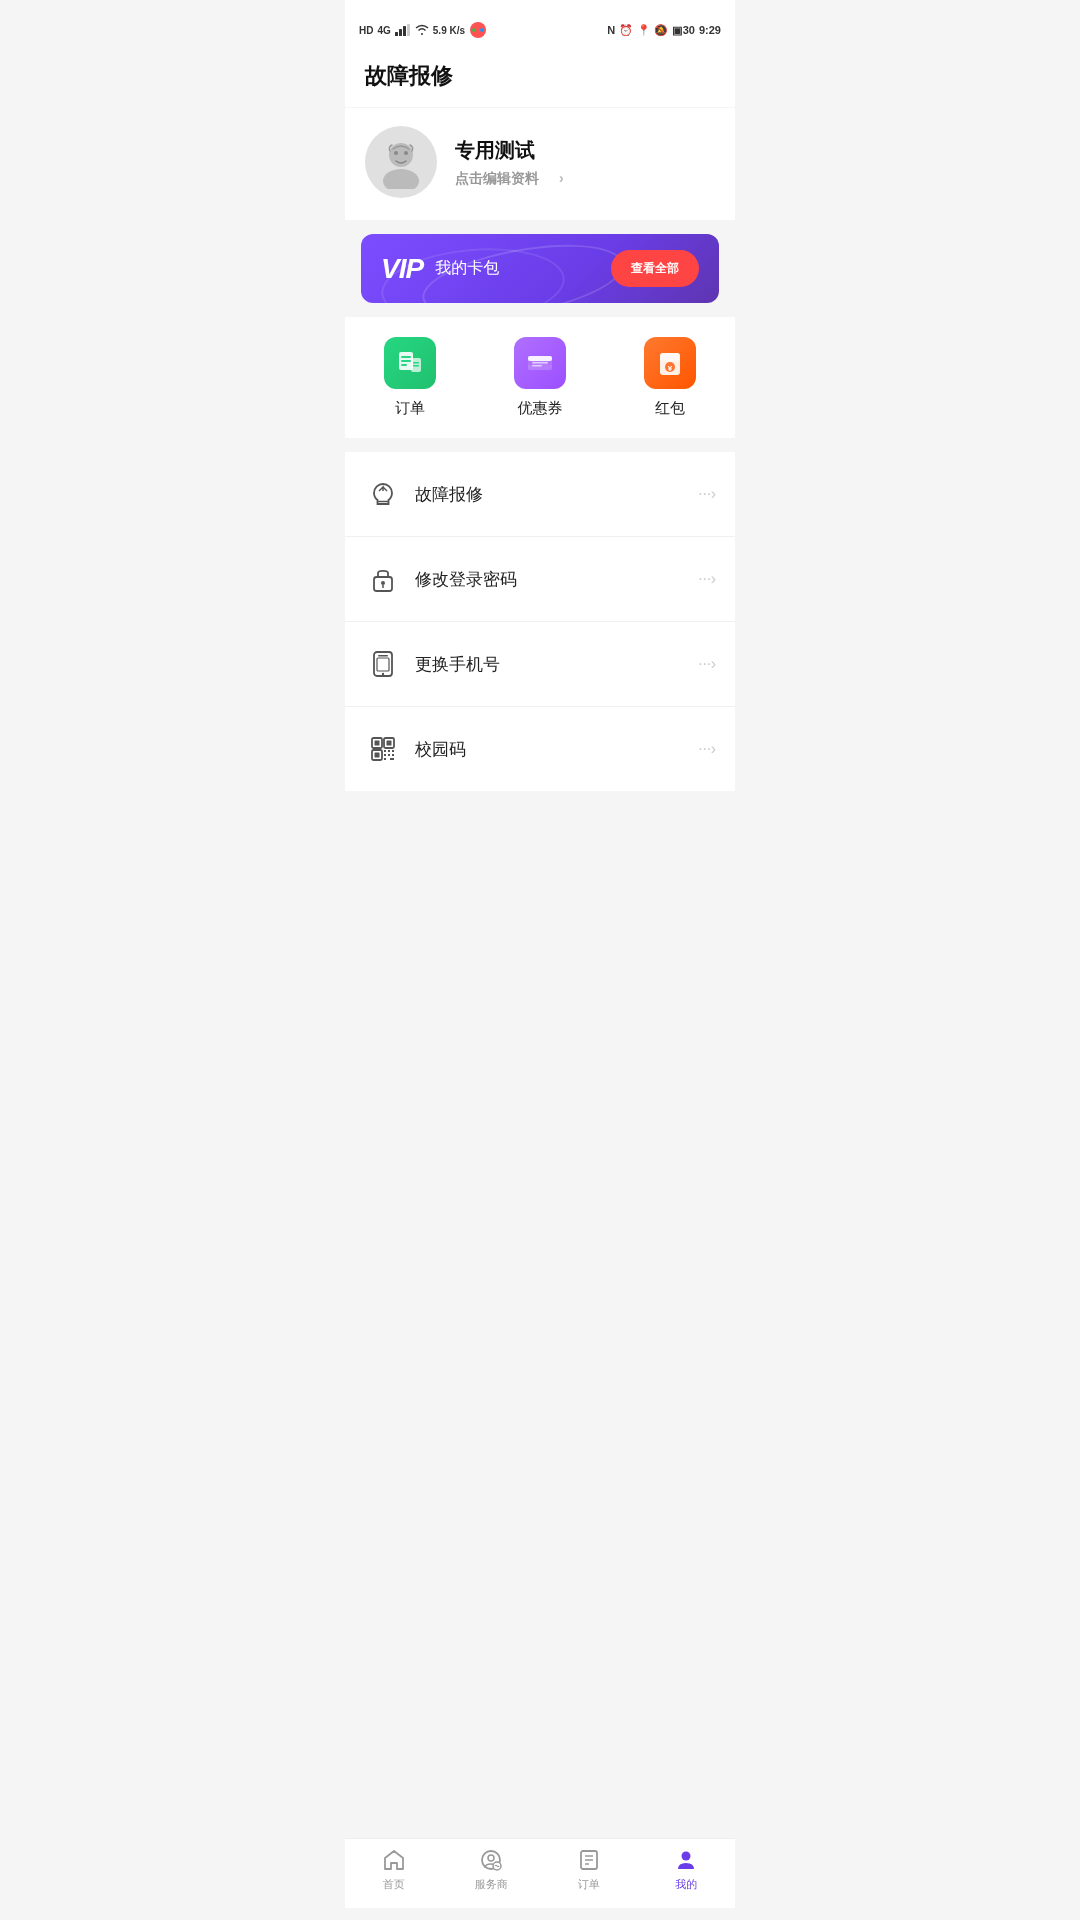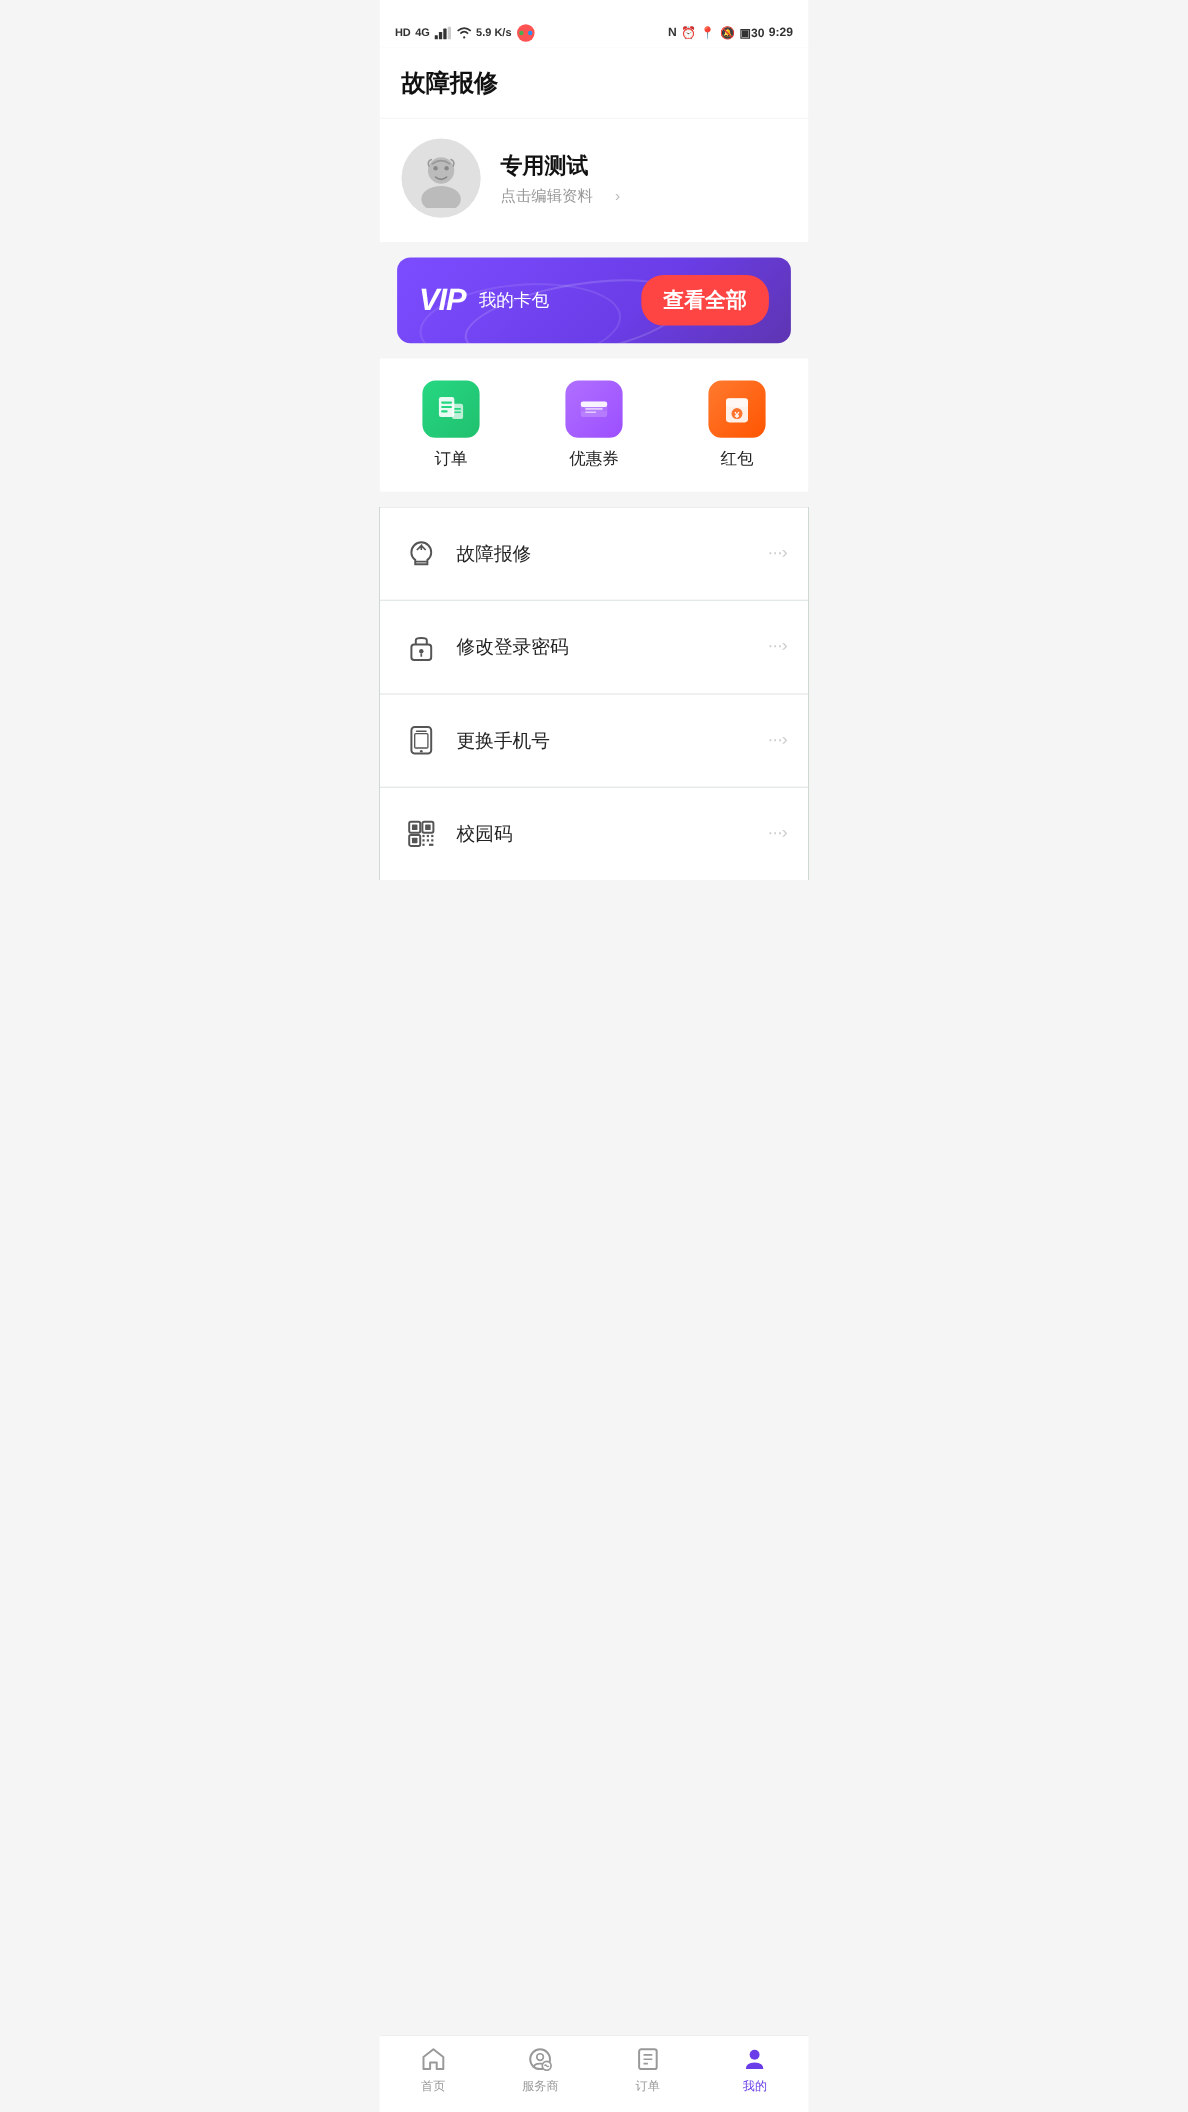--- a/index.html
+++ b/index.html
@@ -89,20 +89,21 @@
       color: #111;
       margin-bottom: 6px;
     }
     .profile-edit {
       display: flex;
       align-items: flex-start;
       gap: 20px;
       color: #999;
       font-size: 14px;
       cursor: pointer;
+      font-weight: bold;
     }
     .profile-edit-arrow {
       font-size: 14px;
       color: #bbb;
     }
 
     
     .vip-banner {
       margin: 14px 16px;
       background: linear-gradient(135deg, #7c4dff 0%, #6a3de8 60%, #5e35b1 100%);
@@ -153,21 +154,21 @@
       font-size: 16px;
       color: #fff;
       font-weight: 500;
     }
     .vip-btn {
       background: #ff4444;
       color: #fff;
       border: none;
       border-radius: 20px;
       padding: 10px 20px;
-      font-size: 19px;
+      font-size: 12px;
       font-weight: 600;
       cursor: pointer;
       z-index: 1;
     }
 
     
     .quick-actions {
       background: #fff;
       margin: 14px 0 0 0;
       padding: 20px 0;
@@ -233,21 +234,21 @@
     }
     .menu-arrow {
       color: #ccc;
       font-size: 16px;
       letter-spacing: -1px;
     }
 
     
     .bottom-nav {
       position: fixed;
-      bottom: 0;
+      bottom: 12px;
       left: 50%;
       transform: translateX(-50%);
       width: 390px;
       background: #fff;
       border-top: 1px solid #eee;
       display: flex;
       justify-content: center;
       align-items: center;
       padding: 8px 0 16px;
       z-index: 100;

